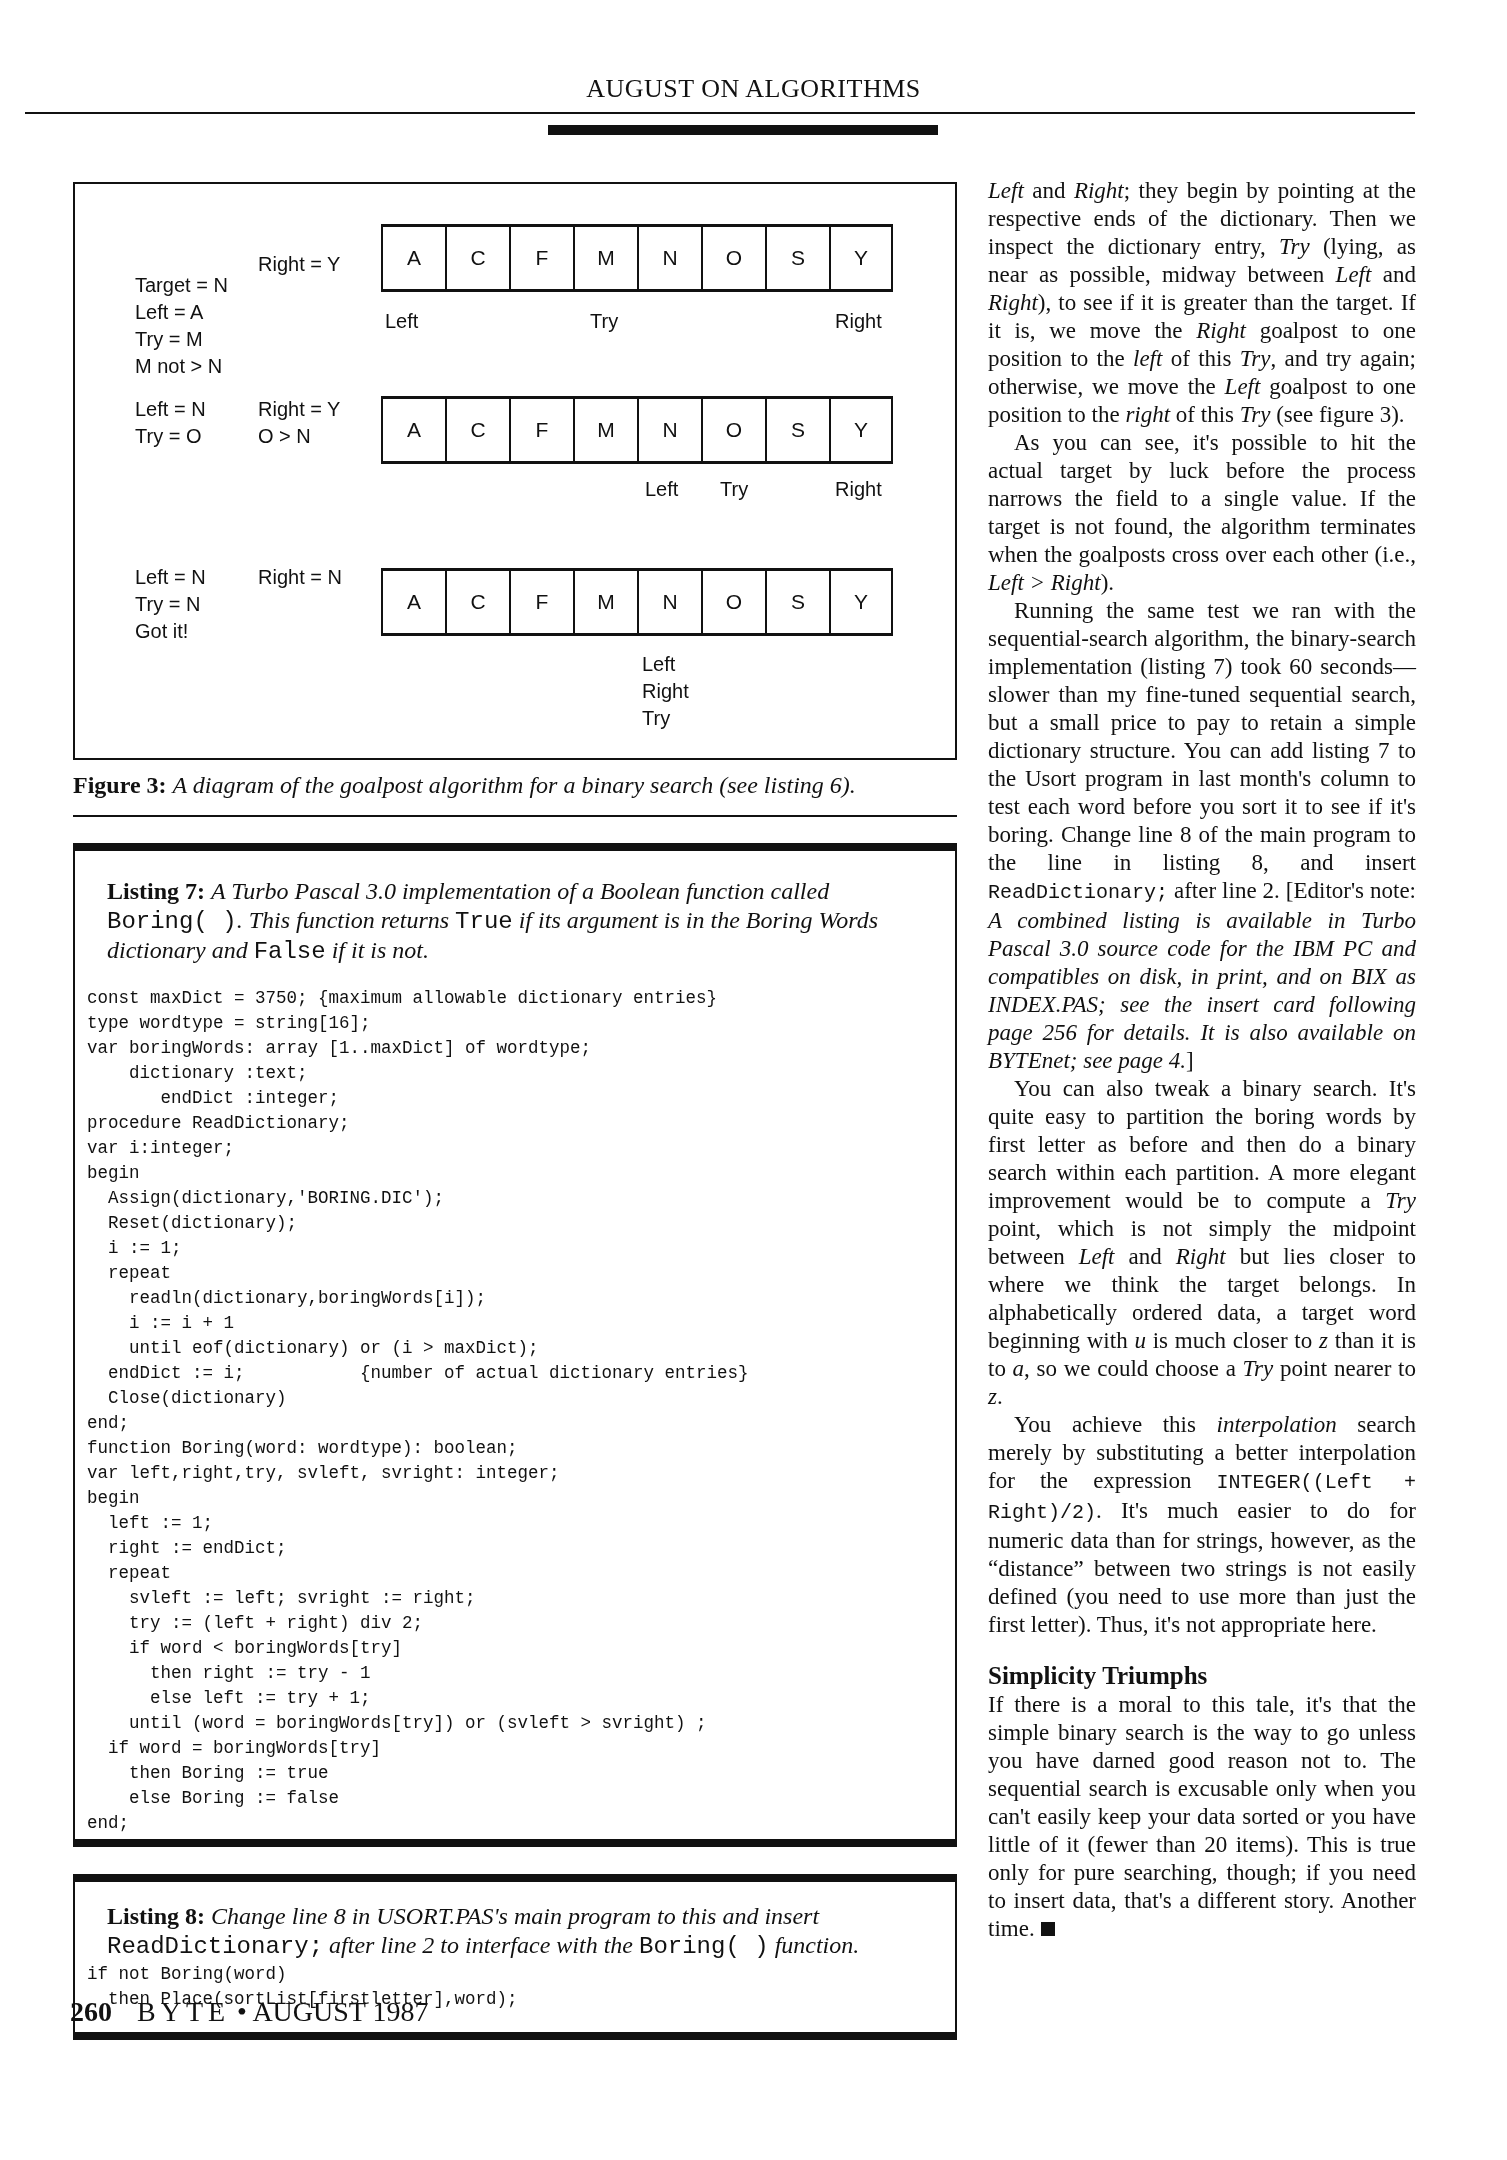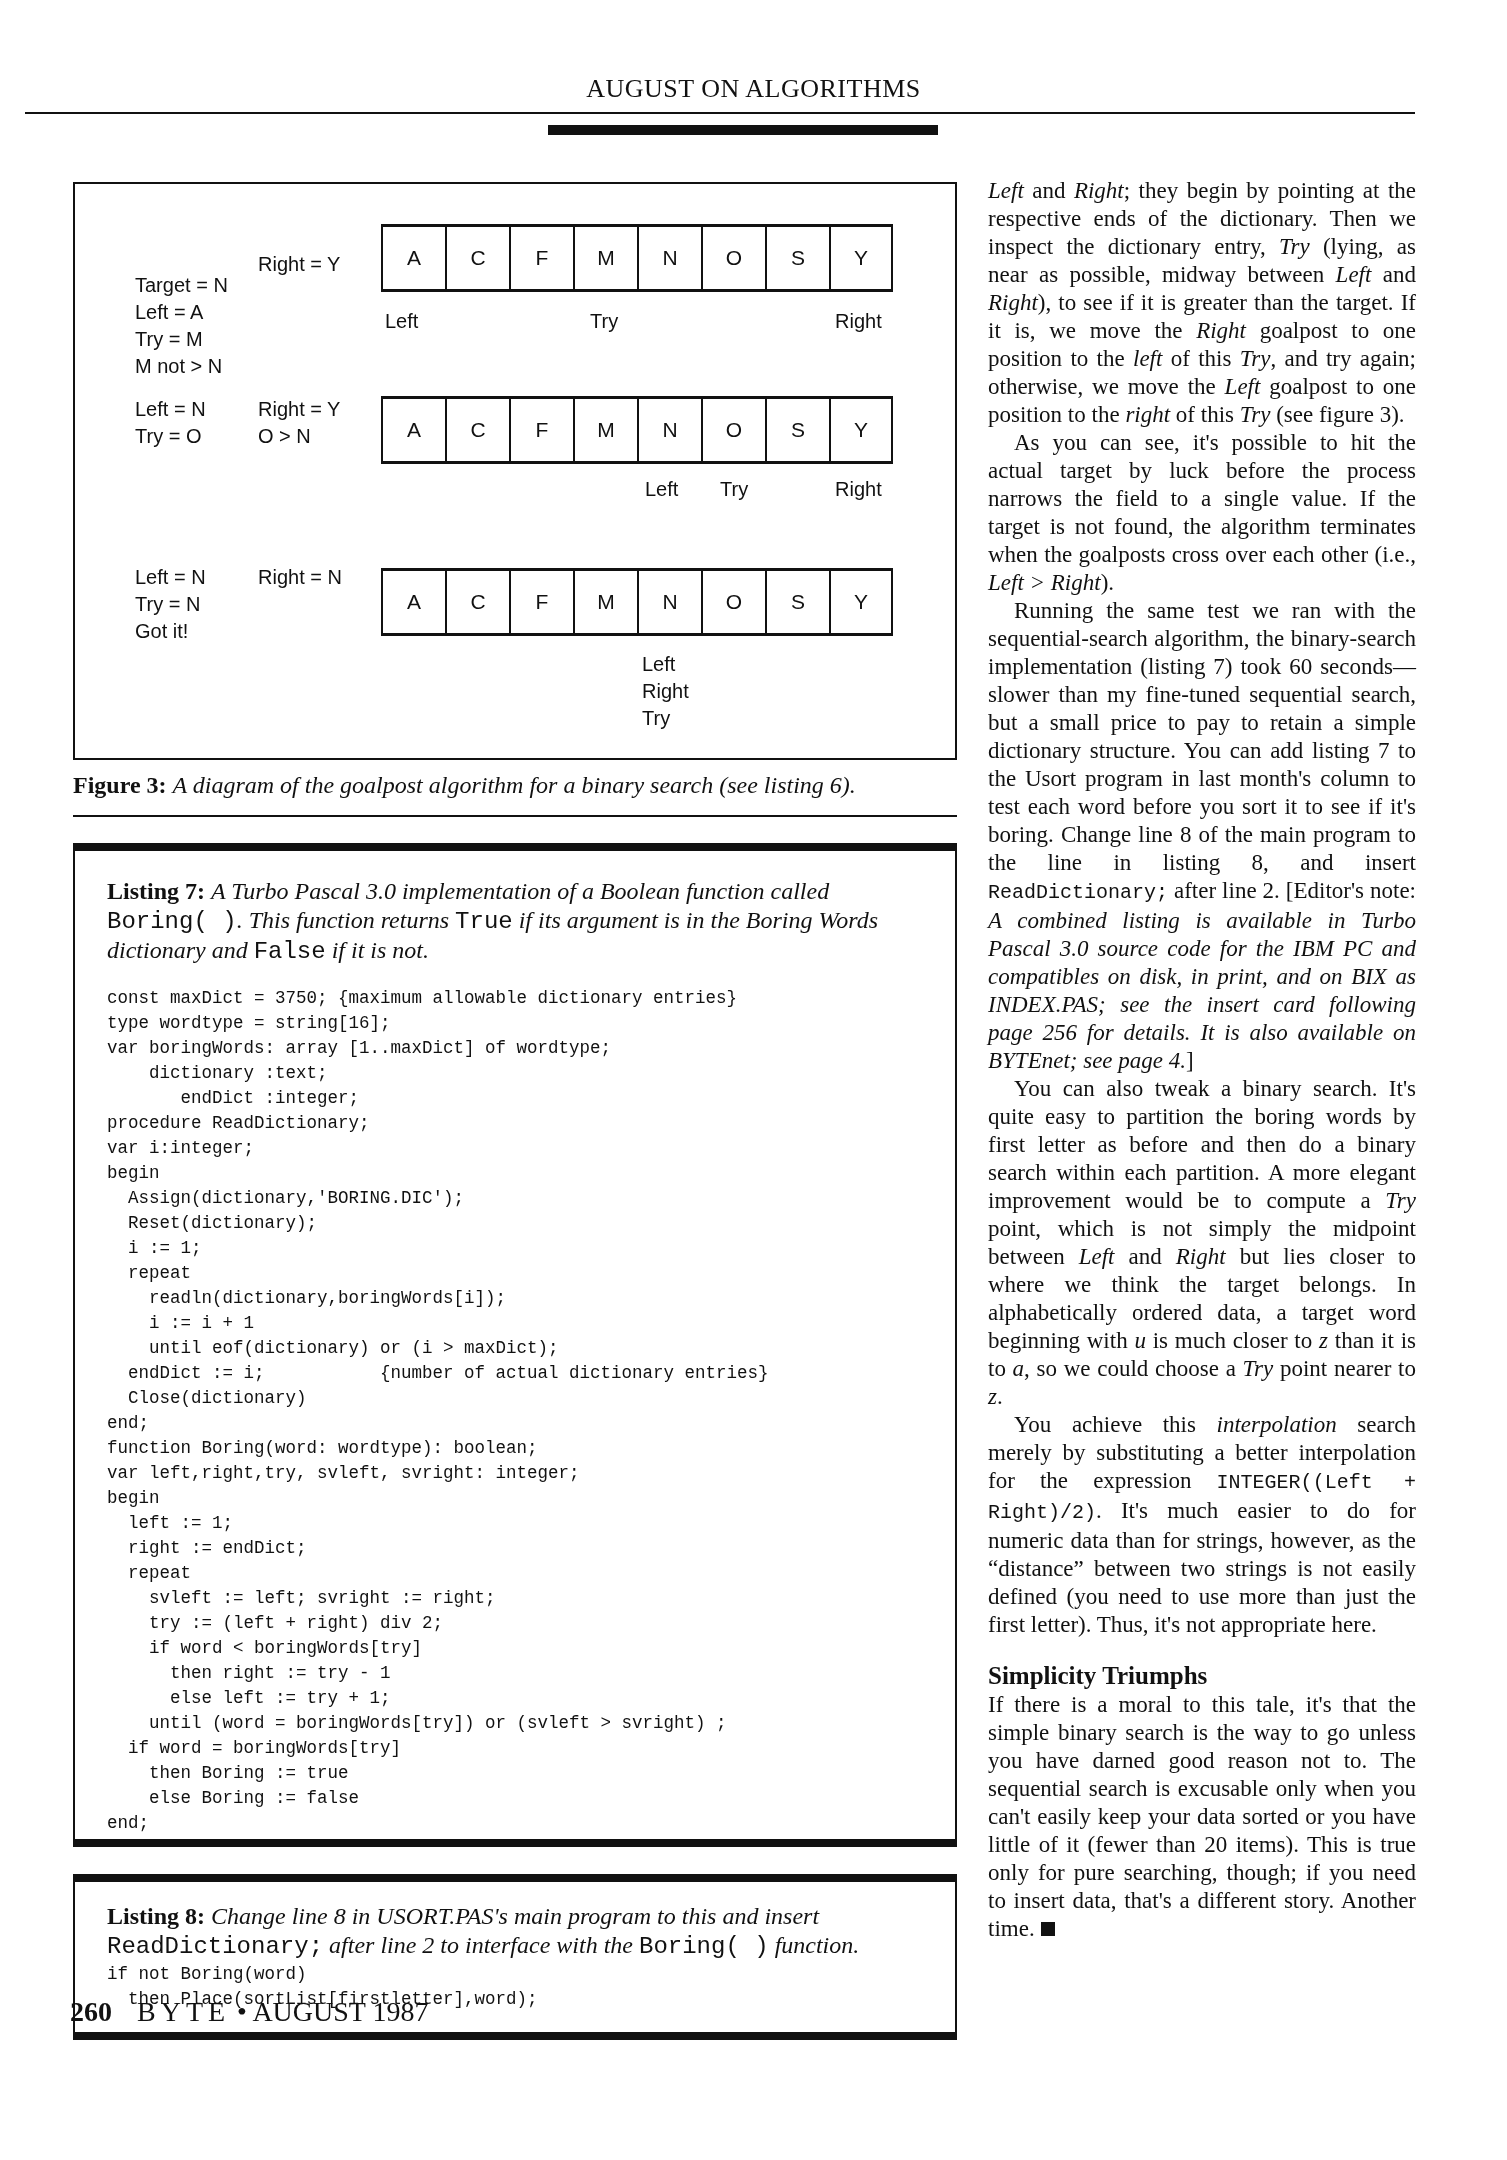--- a/index.html
+++ b/index.html
@@ -27,21 +27,21 @@
   .fig-caption i { font-style: italic; }
   .caption-rule { position: absolute; left: 73px; width: 884px; top: 815px; height: 2px; background: #111; }
 
   
   .listing { position: absolute; left: 73px; width: 884px; border-left: 2px solid #111; border-right: 2px solid #111;
     border-top: 8px solid #111; border-bottom: 8px solid #111; }
   .listing-title { font-size: 24px; line-height: 29px; padding: 0 32px; }
   .listing-title b { font-weight: bold; margin-top: 28px; }
   .listing-title i { font-style: italic; }
   .mono { font-family: "Liberation Mono", monospace; font-style: normal; font-size: 24px; }
-  .code { font-family: "Liberation Mono", monospace; font-size: 17.5px; line-height: 25px; padding: 0 32px; white-space: pre; }
+  .code { font-family: "Liberation Mono", monospace; font-size: 17.5px; line-height: 25px; padding: 0 12px; white-space: pre; }
 
   
   .right-col { position: absolute; left: 988px; top: 177px; width: 428px; font-size: 23px; line-height: 28px; text-align: justify; }
   .right-col p { text-indent: 0; }
   .right-col p.indent { text-indent: 26px; }
   .right-col i { font-style: italic; }
   .right-col .mono-inline { font-family: "Liberation Mono", monospace; font-size: 20px; }
   .section-head { font-weight: bold; font-size: 25px; margin-top: 22px; line-height: 30px; }
   .end-mark { display: inline-block; width: 14px; height: 14px; background: #111; margin-left: 6px; vertical-align: 0; }
 

